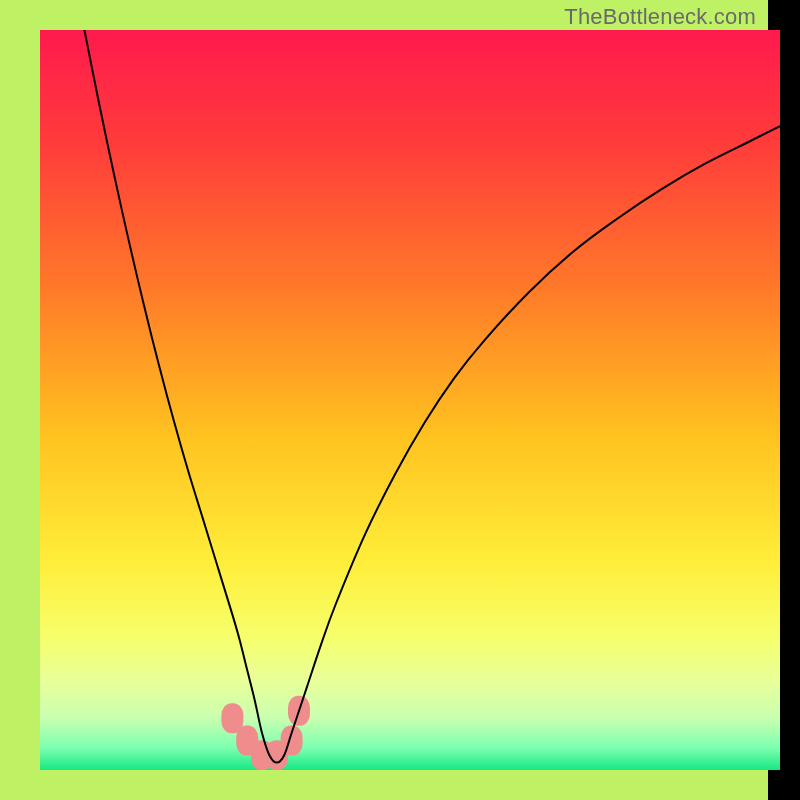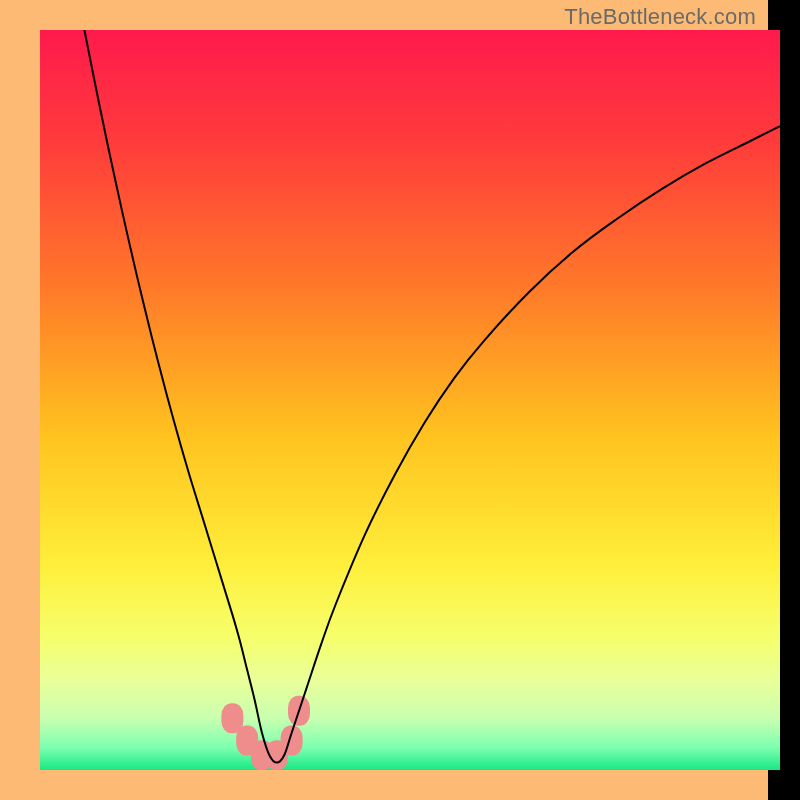--- a/index.html
+++ b/index.html
@@ -8,21 +8,21 @@
     width: 800px;
     height: 800px;
     overflow: hidden;
     background: #000;
     font-family: Arial, Helvetica, sans-serif;
   }
   .frame {
     position: absolute;
     left: 0; top: 0;
     width: 768px; height: 800px;
-    background: #fdba74;
+    background: #bef264;
   }
   .plot-area {
     position: absolute;
     left: 40px;
     top: 30px;
     width: 740px;
     height: 740px;
     overflow: hidden;
   }
   .watermark {

